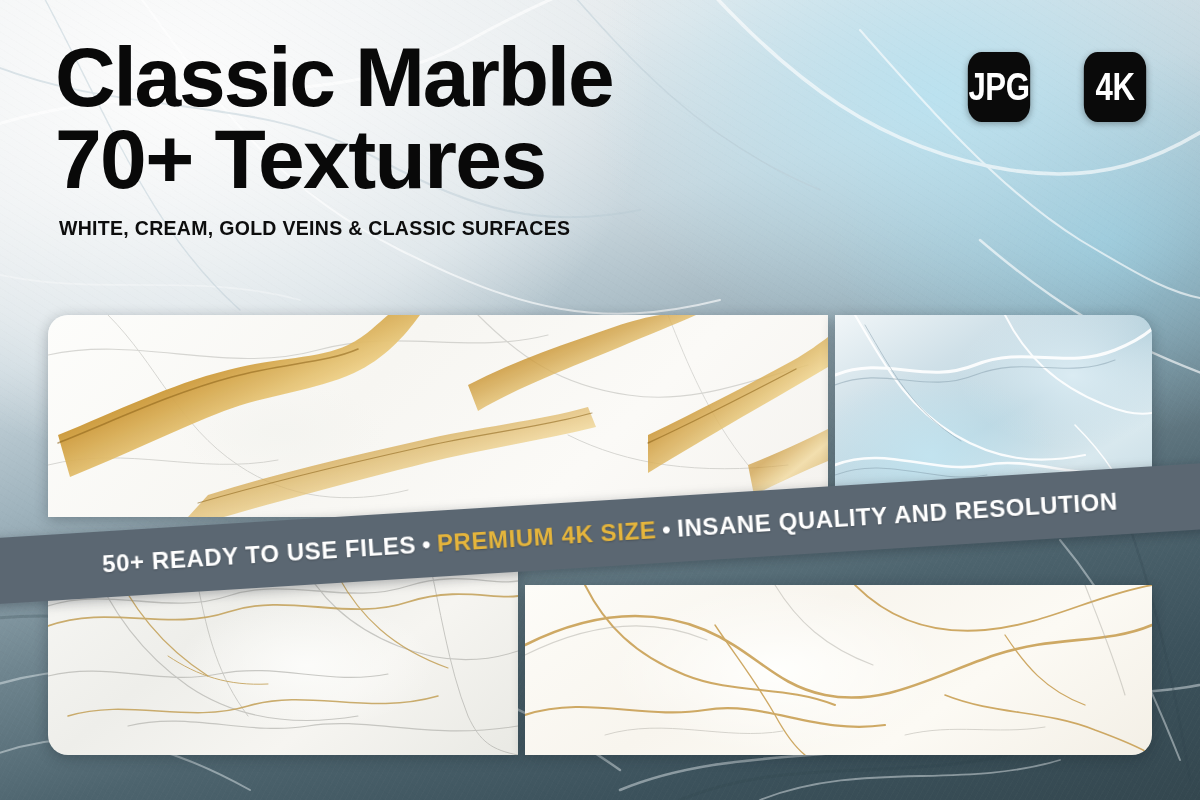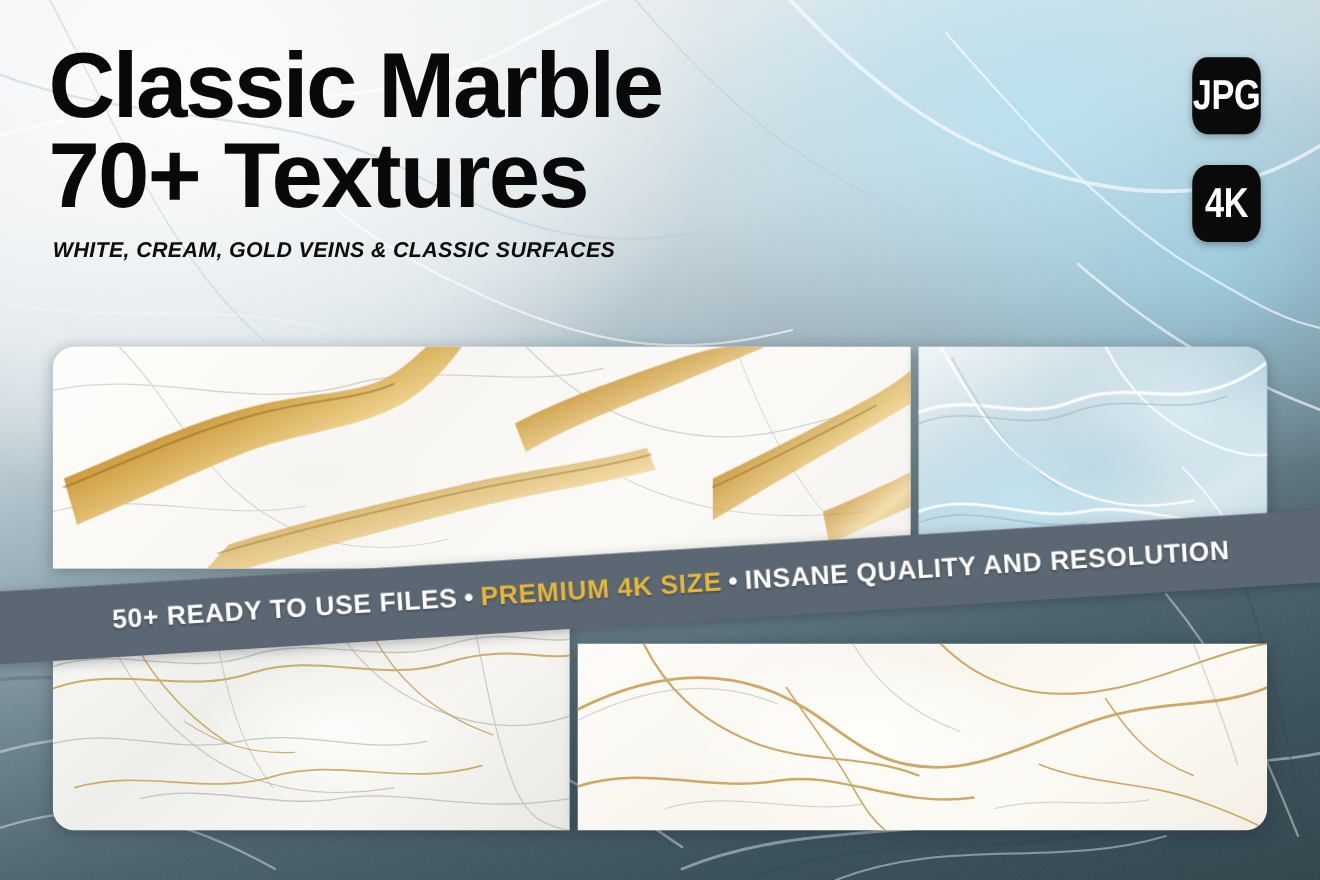--- a/index.html
+++ b/index.html
@@ -49,21 +49,21 @@
     opacity: 0.16;
     background-image:
       repeating-linear-gradient(118deg, rgba(255,255,255,0.10) 0px, rgba(255,255,255,0.10) 1px, rgba(0,0,0,0) 1px, rgba(0,0,0,0) 5px),
       repeating-linear-gradient(32deg, rgba(0,0,0,0.07) 0px, rgba(0,0,0,0.07) 1px, rgba(0,0,0,0) 1px, rgba(0,0,0,0) 7px);
     pointer-events: none;
   }
 
   
   .headline {
     position: absolute;
-    left: 44px;
+    left: 55px;
     top: 36px;
     z-index: 6;
   }
   .title-line {
     display: block;
     color: #090909;
     font-family: "Liberation Sans", sans-serif;
     font-weight: bold;
     font-size: 84px;
     line-height: 0.98;
@@ -73,32 +73,31 @@
   .title-line.l2 { letter-spacing: -1.6px; }
   .subtitle {
     display: block;
     margin-top: 16px;
     margin-left: 4px;
     color: #0d0d0d;
     font-weight: bold;
     font-size: 19.5px;
     letter-spacing: 0.3px;
     white-space: nowrap;
-    font-style: italic;
   }
 
   
   .badges {
     position: absolute;
     right: 47px;
     top: 52px;
     z-index: 7;
     display: flex;
-    flex-direction: column;
-    gap: 28px;
+    flex-direction: row;
+    gap: 40px;
   }
   .badge {
     width: 76px;
     height: 70px;
     border-radius: 17px;
     background: #0a0a0a;
     color: #ffffff;
     display: flex;
     align-items: center;
     justify-content: center;

